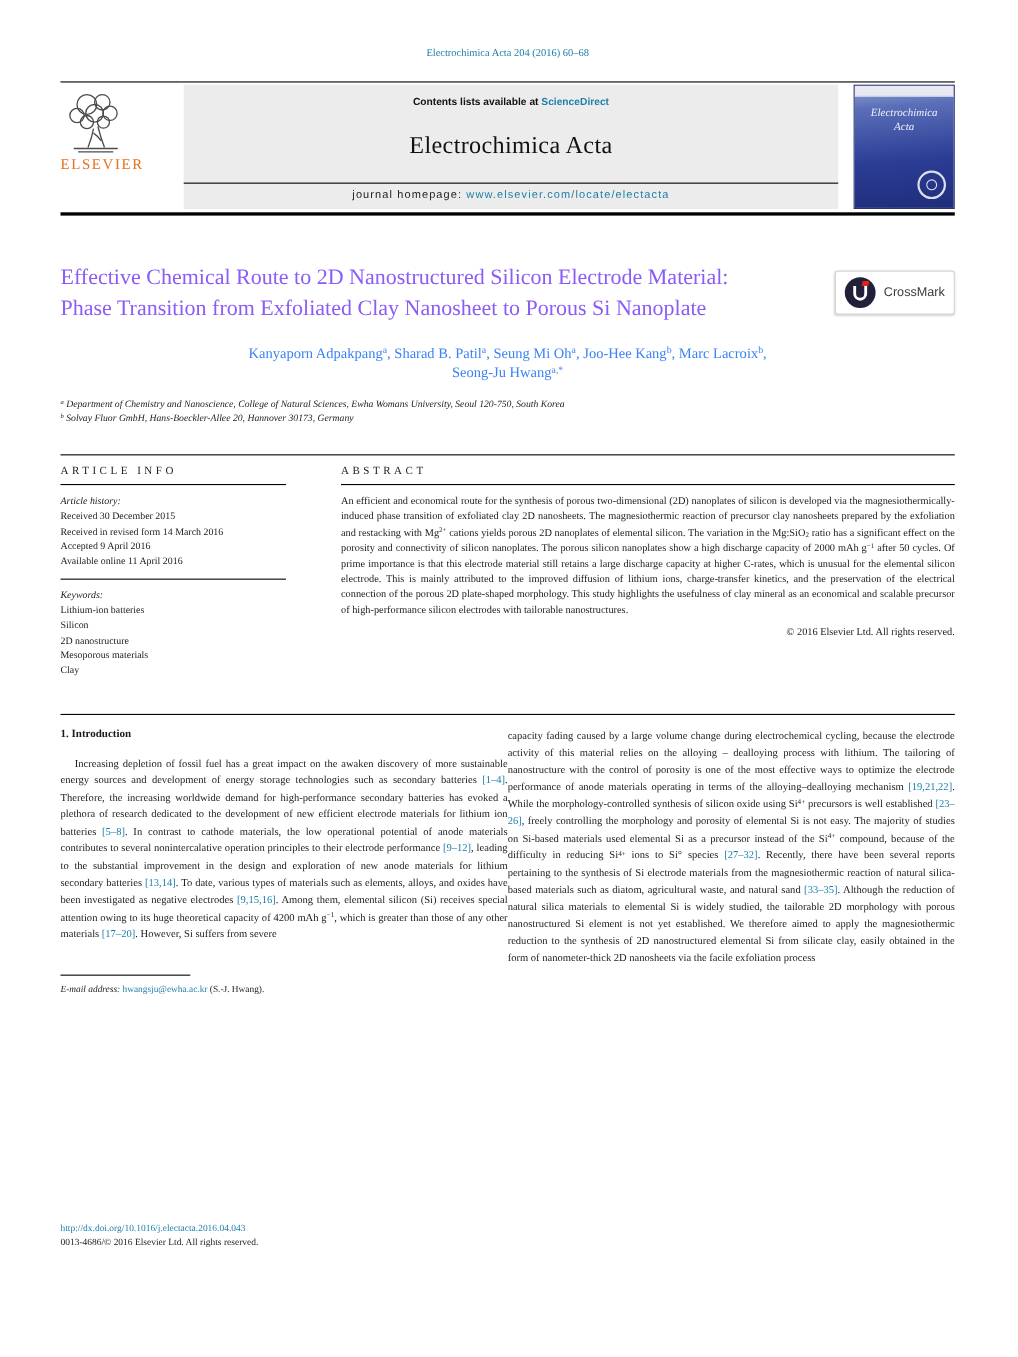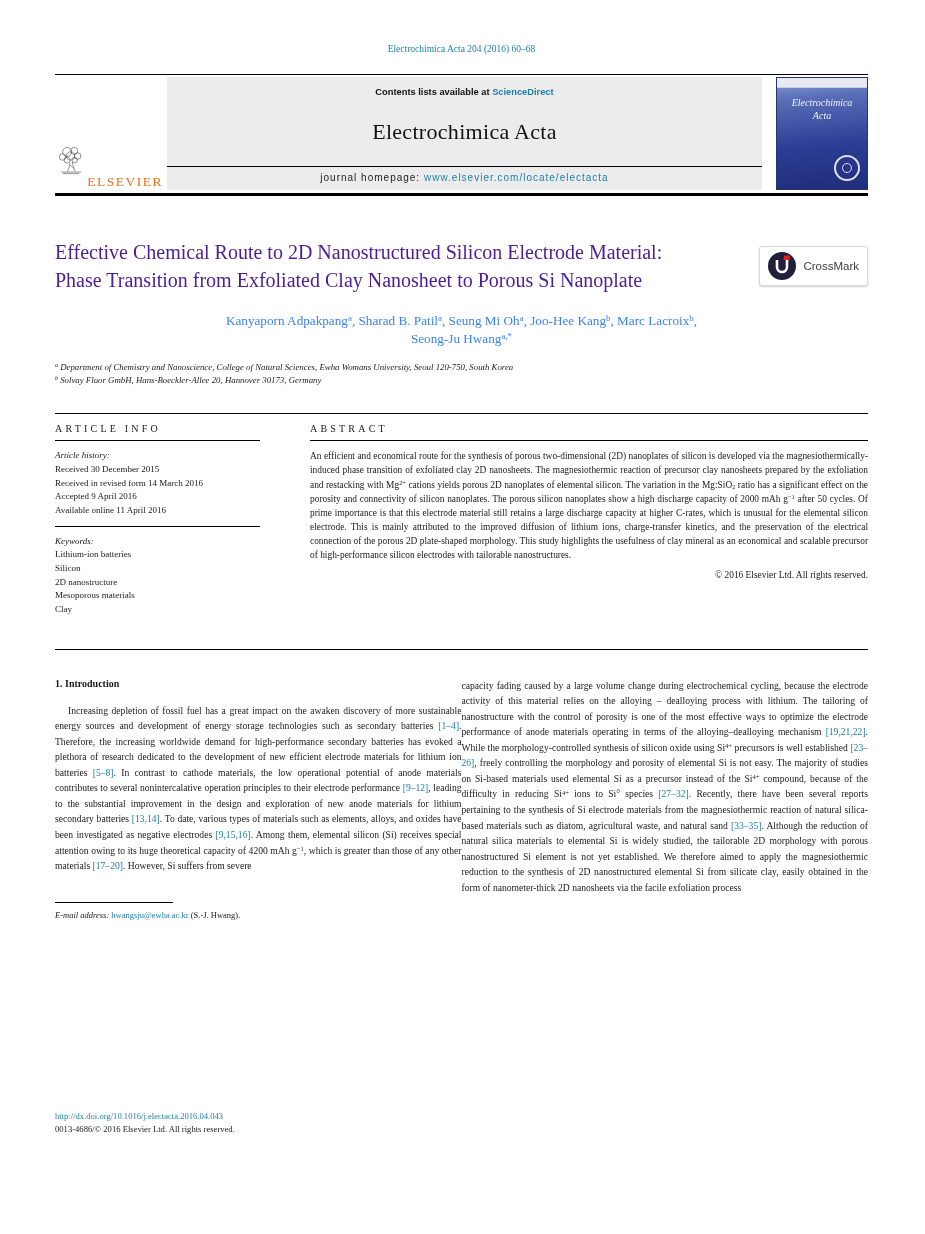--- a/index.html
+++ b/index.html
@@ -14,37 +14,37 @@
     font-family:"Liberation Serif", serif;color:#1a1a1a;
   }
   .page{padding:44px 57px 0 55px;}
 
   
   .citation{text-align:center;font-size:9.5px;color:var(--link);margin-bottom:20px;}
 
   
   .mast{border-top:1px solid #000;}
   .mast-band{display:flex;align-items:stretch;height:113px;padding-top:2px;}
-  .logo-box{width:108px;display:flex;align-items:flex-end;padding-top:4px;}
+  .logo-box{width:108px;display:flex;flex-direction:column;align-items:flex-start;padding-top:4px;}
   .elsevier-word{color:var(--els-orange);font-size:13.5px;letter-spacing:1.5px;margin-top:1px;font-family:"Liberation Serif",serif;}
   .gray-box{flex:1;background:var(--box-gray);margin-left:4px;display:flex;flex-direction:column;}
   .contents-line{text-align:center;font-family:"Liberation Sans",sans-serif;font-size:9.3px;padding-top:10px;color:#111;font-weight:bold;}
   .journal-name{flex:1;display:flex;align-items:center;justify-content:center;font-size:22px;letter-spacing:.3px;color:#111;}
   .homepage-line{border-top:1px solid #000;text-align:center;font-family:Liberation Sans, sans-serif;font-size:10px;letter-spacing:1px;padding:5px 0 7px;color:#222;}
   .cover{width:90px;margin-left:14px;position:relative;border:1px solid #2a3570;
          background:linear-gradient(175deg,#8fa3d8 0%,#5b6fb8 18%,var(--cover-blue) 60%,#1f2d7a 100%);overflow:hidden;}
   .cover-strip{height:9px;background:#e7eaf2;border-bottom:1px solid #c9cede;}
   .cover-title{color:#eef1fa;font-style:italic;font-size:10px;line-height:1.25;text-align:center;padding:9px 6px 0;}
   .cover-emblem{position:absolute;right:7px;bottom:8px;width:22px;height:22px;border:2px solid rgba(238,241,250,.9);border-radius:50%;display:flex;align-items:center;justify-content:center;}
   .emblem-dot{width:8px;height:8px;border:1px solid rgba(238,241,250,.9);border-radius:50%;}
   .black-bar{height:3px;background:#000;margin-top:3px;}
 
   
   .title-row{display:flex;justify-content:space-between;align-items:flex-start;margin-top:42px;}
-  .title{margin:0;font-weight:normal;font-size:20px;line-height:1.4;max-width:640px;color:#4c1d95;}
+  .title{margin:0;font-weight:normal;font-size:20px;line-height:1.4;max-width:640px;color:#8b5cf6;}
   .crossmark{display:flex;align-items:center;gap:7px;background:#fff;border:1px solid #d8d8d8;border-radius:3px;
              padding:5px 8px;box-shadow:0 1px 2px rgba(0,0,0,.18);margin-top:8px;}
   .cm-circle{width:28px;height:28px;border-radius:50%;background:#20203a;display:flex;align-items:center;justify-content:center;}
   .cm-text{font-family:"Liberation Sans",sans-serif;font-size:11.5px;color:#3c3c3c;}
 
   
   .authors{margin-top:18px;font-size:13.2px;line-height:1.4;color:#3b82f6;text-align:center;}
   .affils{margin-top:12px;font-size:8.8px;font-style:italic;line-height:1.5;color:#222;}
 
   
@@ -52,21 +52,21 @@
             border-top:1px solid #000;border-bottom:1px solid #000;margin-top:26px;padding-bottom:32px;}
   .col-head{font-size:10px;letter-spacing:3.2px;padding:9px 0 6px;border-bottom:1px solid #000;color:#222;}
   .info-col{padding-top:8px;font-size:9px;line-height:1.52;}
   .ilabel{font-style:italic;}
   .idivider{border-top:1px solid #000;margin:8px 0;}
   .abs-col{padding-top:8px;}
   .abs-text{font-size:9.4px;line-height:1.5;text-align:justify;}
   .copyright{text-align:right;font-size:9.4px;margin-top:8px;}
 
   
-  .body-cols{display:grid;grid-template-columns:1fr 1fr;margin-top:28px;}
+  .body-cols{display:grid;grid-template-columns:1fr 1fr;margin-top:12px;}
   .sec-head{font-weight:bold;font-size:10px;margin:0 0 14px;}
   p.para{margin:0;font-size:9.6px;line-height:1.62;text-align:justify;}
   p.indent{text-indent:13px;}
 
   
   .footnote{margin-top:28px;}
   .fn-rule{width:118px;border-top:1px solid #000;margin-bottom:6px;}
   .fn-line{font-size:8.5px;line-height:1.55;}
 
   

